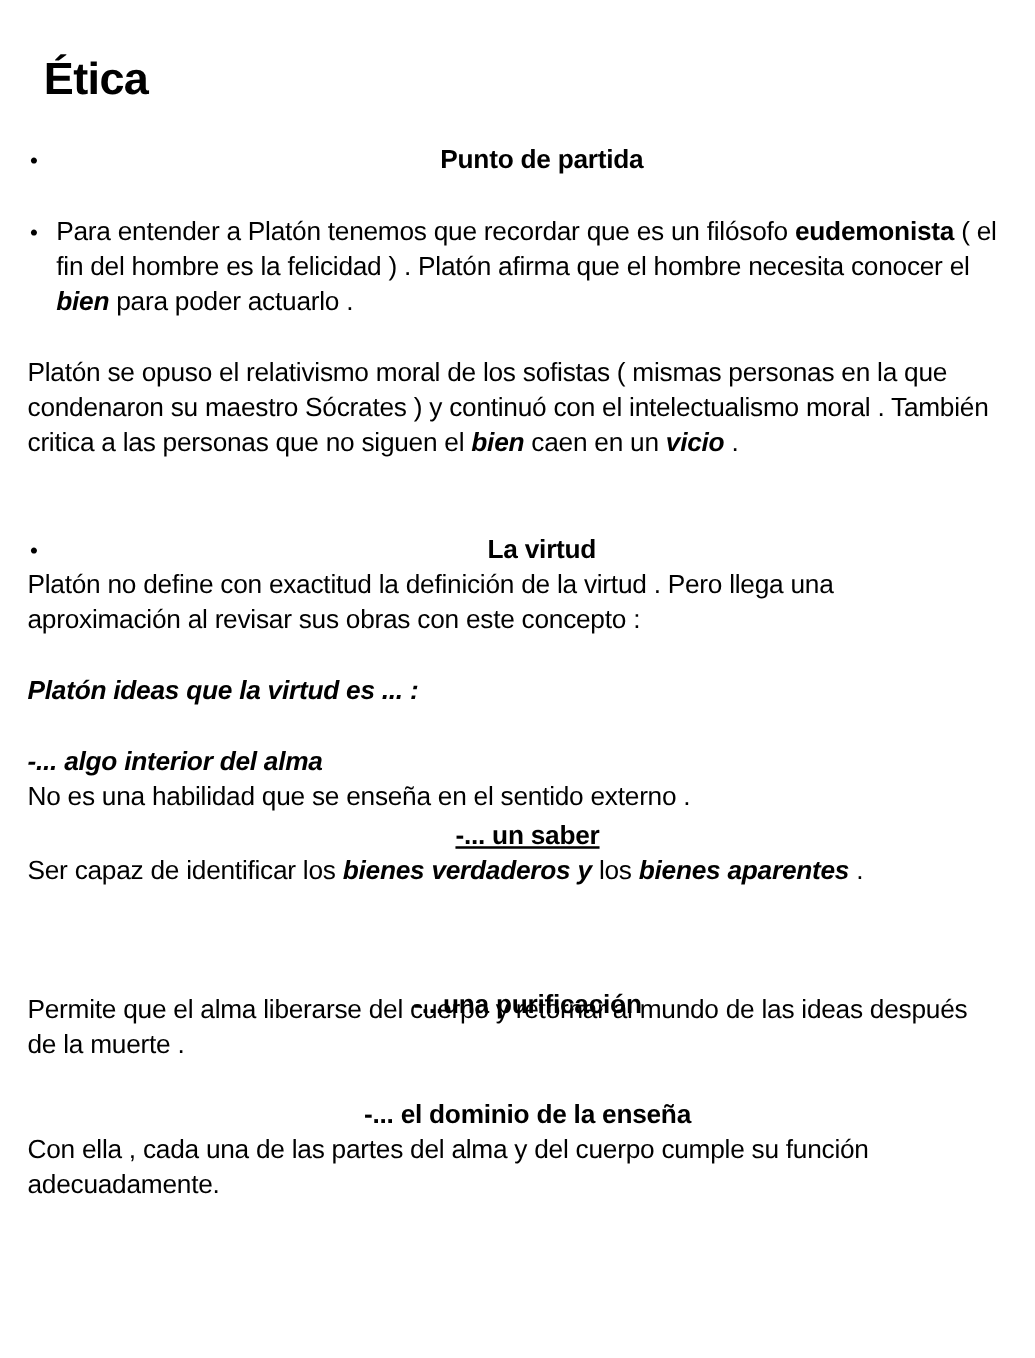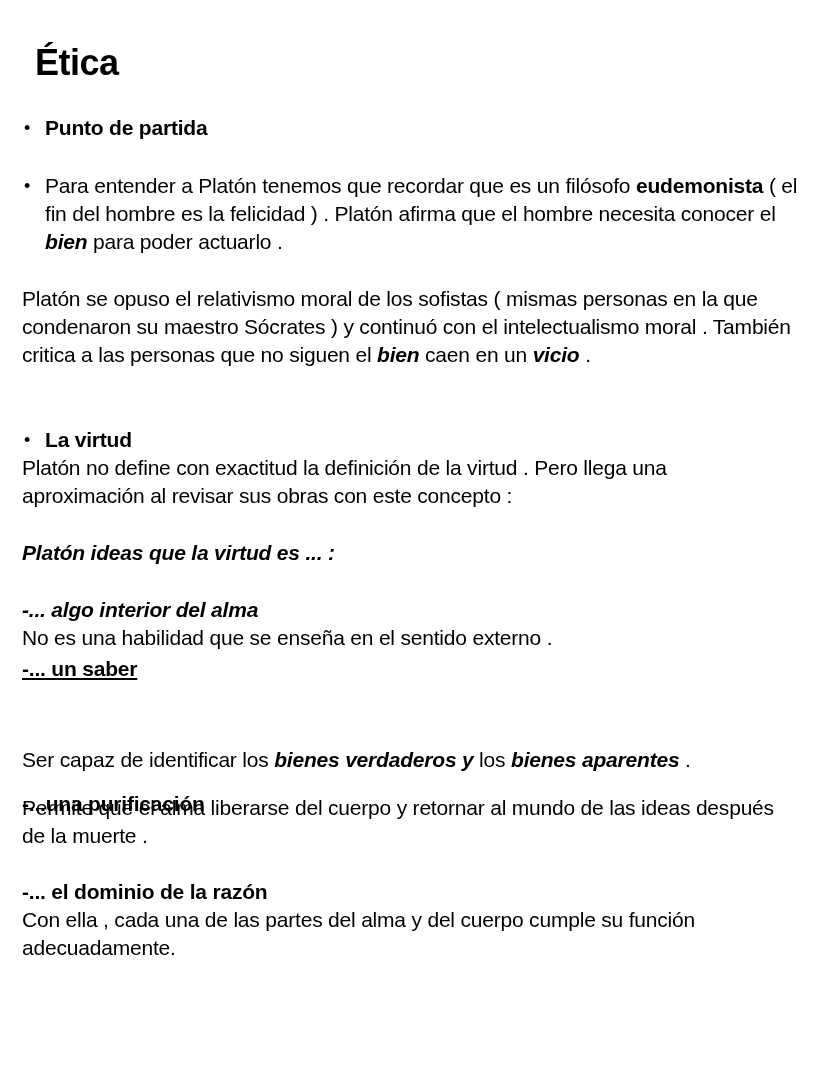--- a/index.html
+++ b/index.html
@@ -47,21 +47,21 @@
     .bullet {
       width: 23px;
       flex: 0 0 23px;
       font-size: 18px;
       padding-left: 2px;
       box-sizing: border-box;
     }
     .bullet-text {
       flex: 1;
     }
-    .b { font-weight: bold; }
+    .b { font-weight: bold; text-align: center; }
     .bi { font-weight: bold; font-style: italic; }
     p { margin: 0; }
   </style>
 </head>
 <body>
 
 <div class="page">
 
   <h1 class="title">Ética</h1>
 
@@ -82,21 +82,21 @@
     <span class="bullet-text b">La virtud</span>
   </div>
   <p class="block" style="top:454px; width:760px;">Platón no define con exactitud la definición de la virtud . Pero llega una aproximación al revisar sus obras con este concepto :</p>
 
   <p class="block bi" style="top:539px;">Platón ideas que la virtud es ... :</p>
 
   <p class="block bi" style="top:596px;">-... algo interior del alma</p>
   <p class="block" style="top:624px;">No es una habilidad que se enseña en el sentido externo .</p>
 
   <p class="block b" style="top:655px;text-decoration:underline;">-... un saber</p>
-  <p class="block" style="top:746px;"><span>Ser capaz de identificar los </span><span class="bi">bienes verdaderos y</span><span> los </span><span class="bi">bienes aparentes</span><span> .</span></p>
+  <p class="block" style="top:683px;"><span>Ser capaz de identificar los </span><span class="bi">bienes verdaderos y</span><span> los </span><span class="bi">bienes aparentes</span><span> .</span></p>
 
   <p class="block b" style="top:766px;margin-top:24px;">-...una purificación</p>
   <p class="block" style="top:794px; width:780px;">Permite que el alma liberarse del cuerpo y retornar al mundo de las ideas después de la muerte .</p>
 
-  <p class="block b" style="top:878px;">-... el dominio de la razón</p>
+  <p class="block b" style="top:878px;">-... el dominio de la enseña</p>
   <p class="block" style="top:906px; width:790px;">Con ella , cada una de las partes del alma y del cuerpo cumple su función adecuadamente.</p>
 
 </div>
 
 </body></html>

